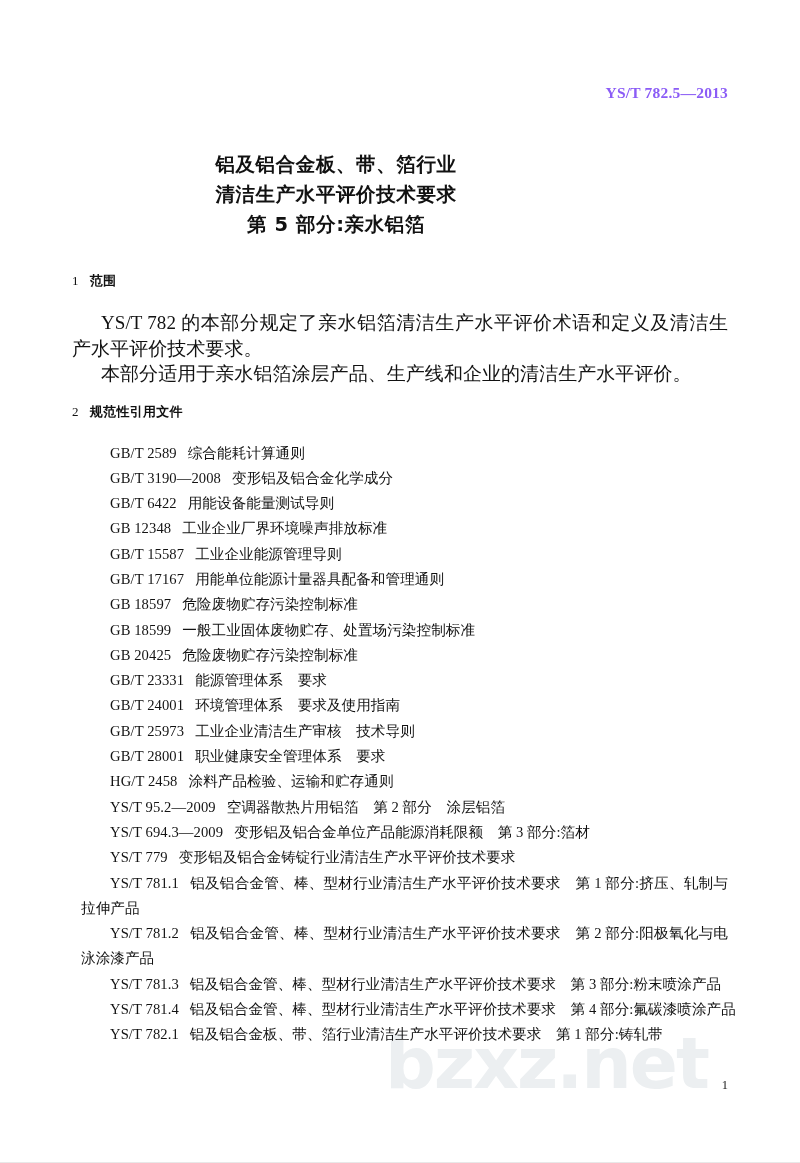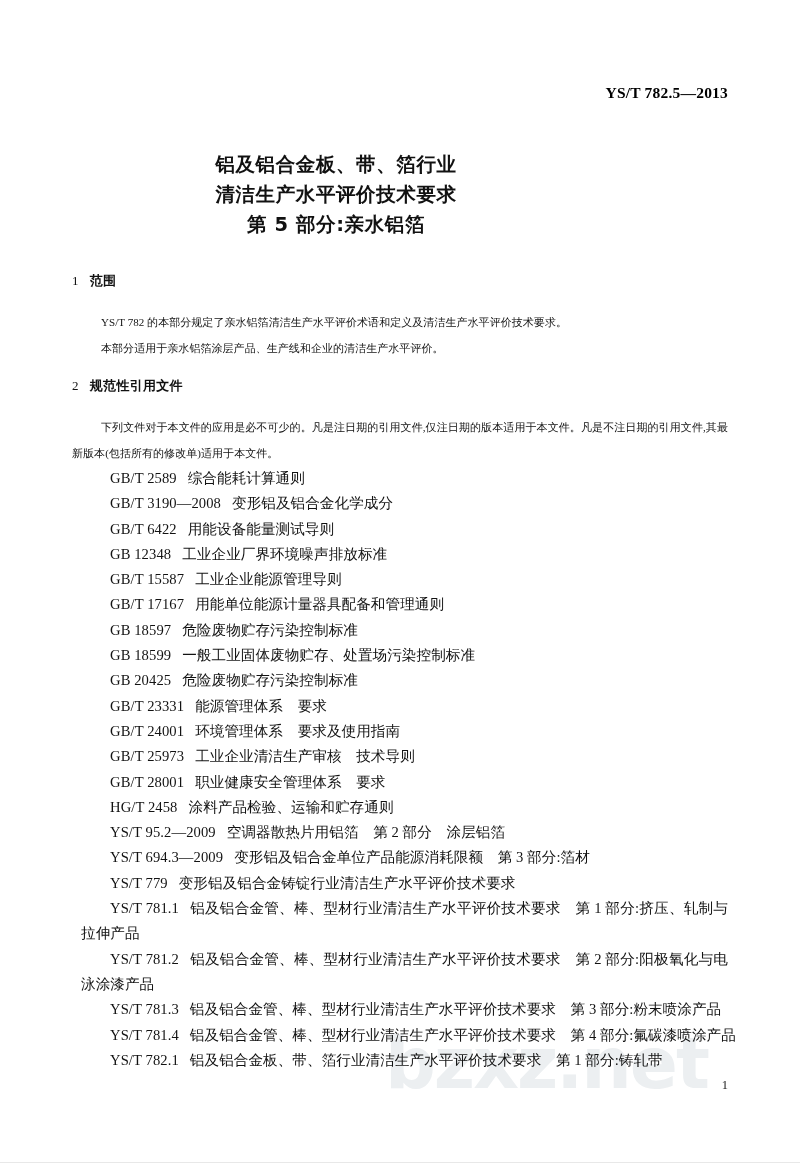--- a/index.html
+++ b/index.html
@@ -50,21 +50,21 @@
   }
 
   
   .doc-header {
     position: absolute;
     right: 72px;
     top: 84px;
     font-family: "Liberation Serif", "DejaVu Serif", serif;
     font-size: 15.5px;
     font-weight: 700;
-    color: #000000;
+    color: #8b5cf6;
     letter-spacing: 0.4px;
     white-space: nowrap;
   }
   .doc-header .num {
     font-weight: 700;
     letter-spacing: 0.2px;
   }
 
   
   .title-block {
@@ -102,21 +102,21 @@
   }
   .sec-head .sec-num {
     font-family: "Liberation Serif", "DejaVu Serif", serif;
     font-weight: 400;
     font-size: 13px;
     margin-right: 11px;
   }
 
   .para {
     font-family: "Liberation Serif", "DejaVu Serif", serif;
-    font-size: 11px;
+    font-size: 19px;
     color: #121212;
     line-height: 25.5px;
     text-indent: 29px;
     text-align: justify;
     letter-spacing: 0.05px;
     margin: 0;
   }
 
   .ref-list {
     margin: 0;
@@ -188,21 +188,20 @@
         <div class="spacer-20"></div>
         <p class="para">YS/T 782 的本部分规定了亲水铝箔清洁生产水平评价术语和定义及清洁生产水平评价技术要求。</p>
         <p class="para">本部分适用于亲水铝箔涂层产品、生产线和企业的清洁生产水平评价。</p>
 
         <div class="spacer-16"></div>
 
         <div class="sec-head">
           <span class="sec-num">2</span><span>规范性引用文件</span>
         </div>
         <div class="spacer-20"></div>
-        <p class="para">下列文件对于本文件的应用是必不可少的。凡是注日期的引用文件,仅注日期的版本适用于本文件。凡是不注日期的引用文件,其最新版本(包括所有的修改单)适用于本文件。</p>
 
         <ul class="ref-list" id="ref-list">
             <li class="ref-item"><span class="code">GB/T 2589</span><span class="gap"></span><span>综合能耗计算通则</span></li>
             <li class="ref-item"><span class="code">GB/T 3190—2008</span><span class="gap"></span><span>变形铝及铝合金化学成分</span></li>
             <li class="ref-item"><span class="code">GB/T 6422</span><span class="gap"></span><span>用能设备能量测试导则</span></li>
             <li class="ref-item"><span class="code">GB 12348</span><span class="gap"></span><span>工业企业厂界环境噪声排放标准</span></li>
             <li class="ref-item"><span class="code">GB/T 15587</span><span class="gap"></span><span>工业企业能源管理导则</span></li>
             <li class="ref-item"><span class="code">GB/T 17167</span><span class="gap"></span><span>用能单位能源计量器具配备和管理通则</span></li>
             <li class="ref-item"><span class="code">GB 18597</span><span class="gap"></span><span>危险废物贮存污染控制标准</span></li>
             <li class="ref-item"><span class="code">GB 18599</span><span class="gap"></span><span>一般工业固体废物贮存、处置场污染控制标准</span></li>

